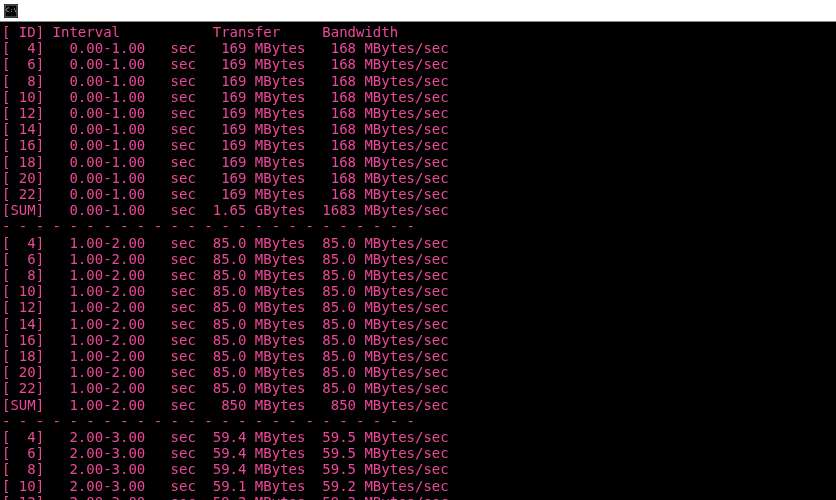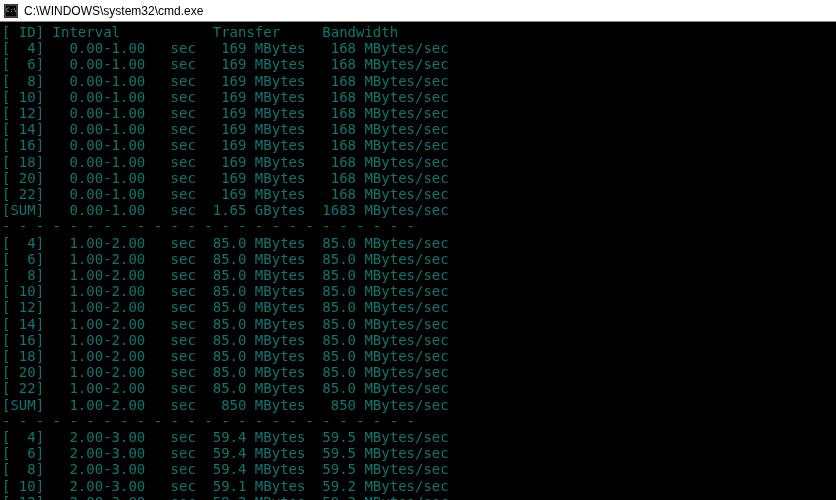--- a/index.html
+++ b/index.html
@@ -33,29 +33,28 @@
     }
     .terminal {
       padding: 2px 2px;
       color: #cccccc;
       font-size: 14px;
       line-height: 16.2px;
       white-space: pre;
       font-family: "NSimSun", "SimSun", "Consolas", monospace;
       letter-spacing: 0px;
     }
-    .row { color: #0f766e; }
+    .row { color: #ec4899; }
   </style>
 </head>
 <body>
 
 <div class="titlebar">
   <span class="titlebar-icon">
     <svg width="14" height="14" viewBox="0 0 14 14">
       <rect x="0" y="0" width="14" height="14" fill="#000"></rect>
       <rect x="1" y="1" width="12" height="12" fill="#000" stroke="#999" stroke-width="0.8"></rect>
       <text x="2" y="8" font-size="6" fill="#ccc" font-family="monospace">C:\</text>
     </svg>
   </span>
-  <span class="titlebar-title">C:\WINDOWS\system32\cmd.exe</span>
 </div>
 
 <div class="terminal" id="terminal"><div class="row">[ ID] Interval           Transfer     Bandwidth</div><div class="row">[  4]   0.00-1.00   sec   169 MBytes   168 MBytes/sec</div><div class="row">[  6]   0.00-1.00   sec   169 MBytes   168 MBytes/sec</div><div class="row">[  8]   0.00-1.00   sec   169 MBytes   168 MBytes/sec</div><div class="row">[ 10]   0.00-1.00   sec   169 MBytes   168 MBytes/sec</div><div class="row">[ 12]   0.00-1.00   sec   169 MBytes   168 MBytes/sec</div><div class="row">[ 14]   0.00-1.00   sec   169 MBytes   168 MBytes/sec</div><div class="row">[ 16]   0.00-1.00   sec   169 MBytes   168 MBytes/sec</div><div class="row">[ 18]   0.00-1.00   sec   169 MBytes   168 MBytes/sec</div><div class="row">[ 20]   0.00-1.00   sec   169 MBytes   168 MBytes/sec</div><div class="row">[ 22]   0.00-1.00   sec   169 MBytes   168 MBytes/sec</div><div class="row">[SUM]   0.00-1.00   sec  1.65 GBytes  1683 MBytes/sec</div><div class="row">- - - - - - - - - - - - - - - - - - - - - - - - -</div><div class="row">[  4]   1.00-2.00   sec  85.0 MBytes  85.0 MBytes/sec</div><div class="row">[  6]   1.00-2.00   sec  85.0 MBytes  85.0 MBytes/sec</div><div class="row">[  8]   1.00-2.00   sec  85.0 MBytes  85.0 MBytes/sec</div><div class="row">[ 10]   1.00-2.00   sec  85.0 MBytes  85.0 MBytes/sec</div><div class="row">[ 12]   1.00-2.00   sec  85.0 MBytes  85.0 MBytes/sec</div><div class="row">[ 14]   1.00-2.00   sec  85.0 MBytes  85.0 MBytes/sec</div><div class="row">[ 16]   1.00-2.00   sec  85.0 MBytes  85.0 MBytes/sec</div><div class="row">[ 18]   1.00-2.00   sec  85.0 MBytes  85.0 MBytes/sec</div><div class="row">[ 20]   1.00-2.00   sec  85.0 MBytes  85.0 MBytes/sec</div><div class="row">[ 22]   1.00-2.00   sec  85.0 MBytes  85.0 MBytes/sec</div><div class="row">[SUM]   1.00-2.00   sec   850 MBytes   850 MBytes/sec</div><div class="row">- - - - - - - - - - - - - - - - - - - - - - - - -</div><div class="row">[  4]   2.00-3.00   sec  59.4 MBytes  59.5 MBytes/sec</div><div class="row">[  6]   2.00-3.00   sec  59.4 MBytes  59.5 MBytes/sec</div><div class="row">[  8]   2.00-3.00   sec  59.4 MBytes  59.5 MBytes/sec</div><div class="row">[ 10]   2.00-3.00   sec  59.1 MBytes  59.2 MBytes/sec</div><div class="row">[ 12]   2.00-3.00   sec  59.2 MBytes  59.3 MBytes/sec</div></div>
 
 </body></html>

